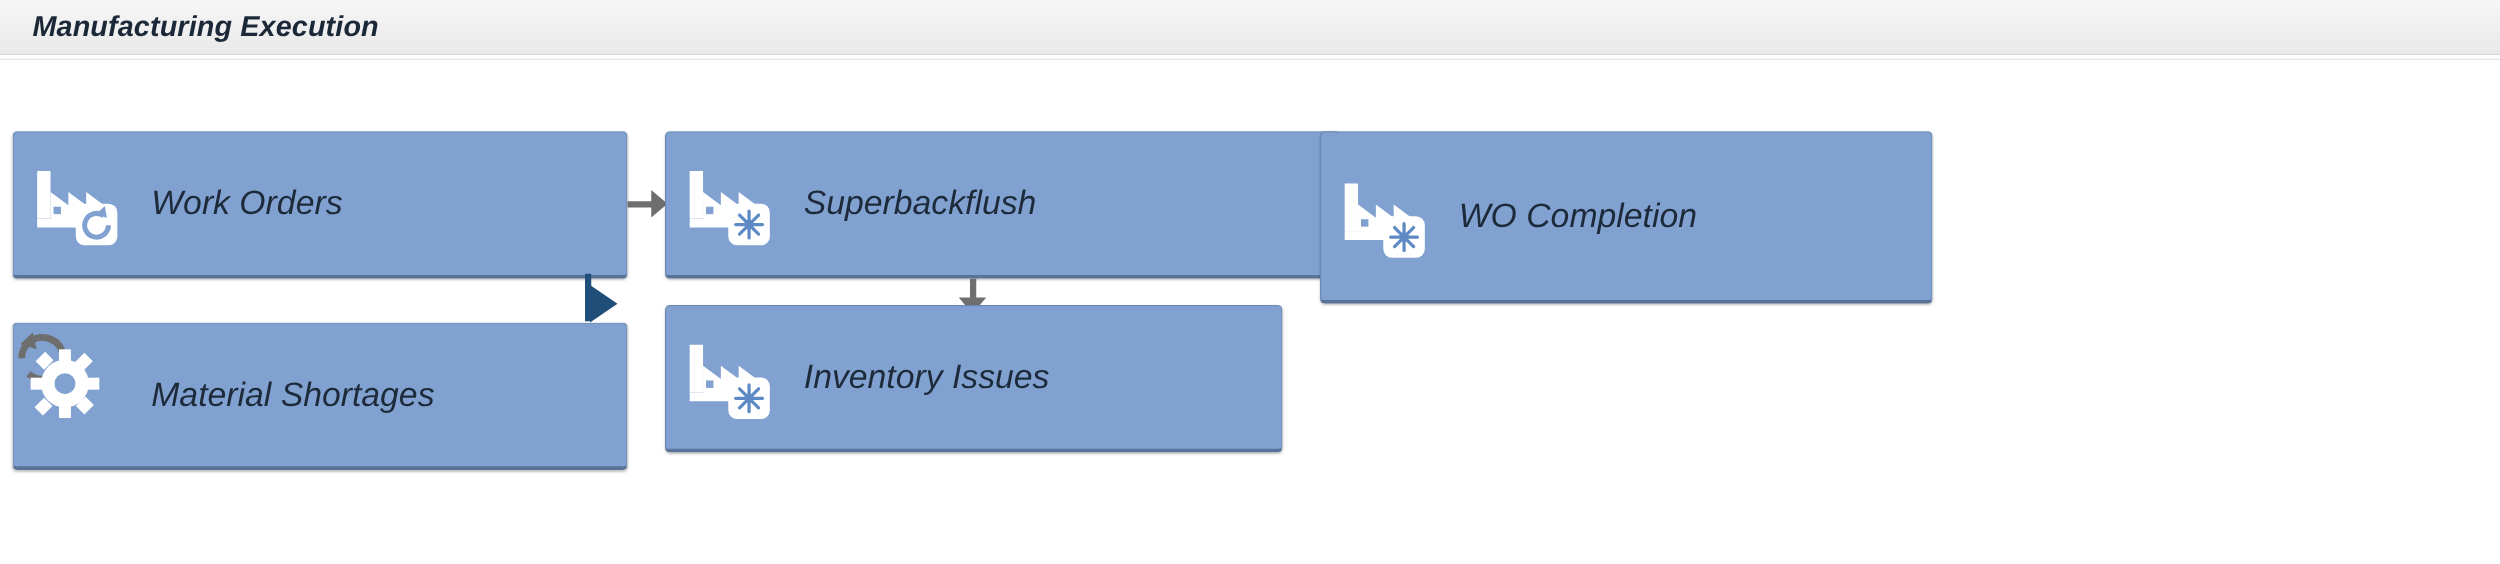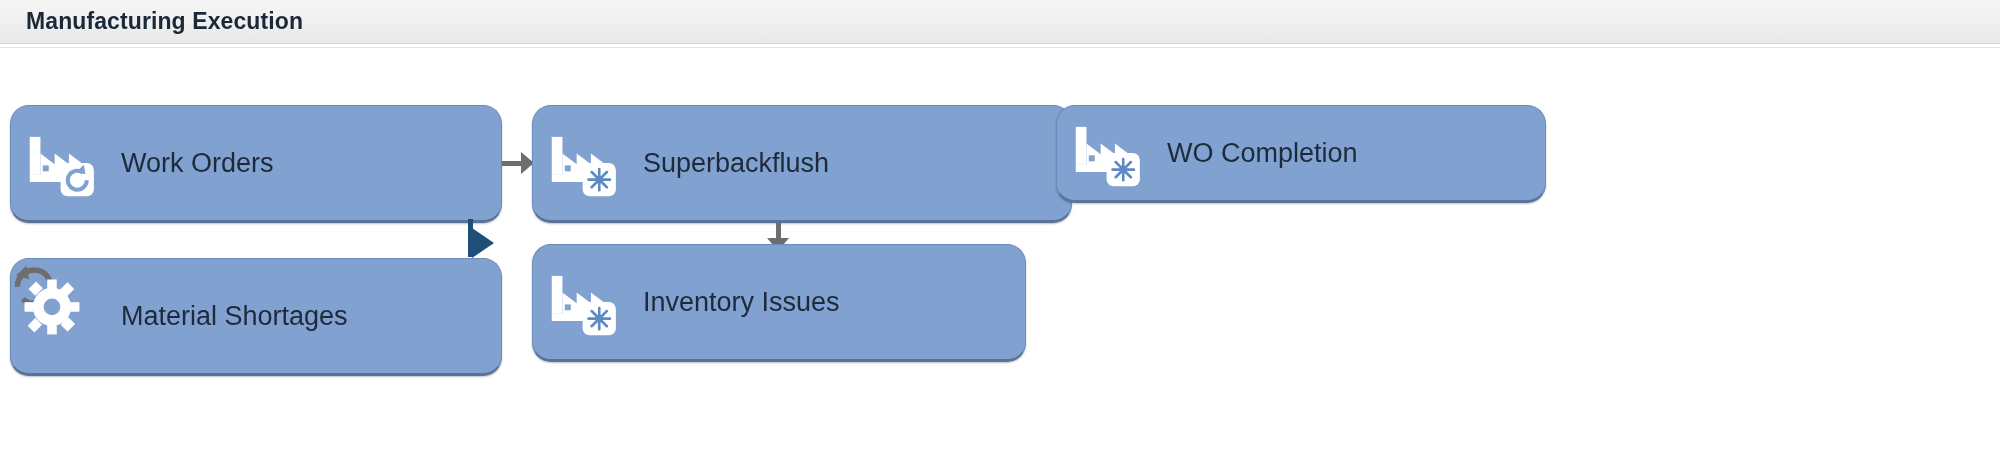--- a/index.html
+++ b/index.html
@@ -2,21 +2,21 @@
 <html><head>
 <meta charset="utf-8">
 <style>
   html,body{margin:0;padding:0;}
   body{
     width:2000px;height:451px;
     background:#ffffff;
     font-family:"Liberation Sans", sans-serif;
     overflow:hidden;
   }
-  .screen{position:relative;width:2000px;height:451px;background:#fff;overflow:hidden;}
+  .screen{position:relative;width:2000px;height:451px;background:#fff;overflow:hidden;font-style:italic;}
 
   
   .section-header{
     position:absolute;left:0;top:0;width:2000px;height:44px;
     background:linear-gradient(to bottom,#f6f6f6 0%,#efefef 55%,#e9e9e9 100%);
     border-bottom:1px solid #d6d6d6;
     box-sizing:border-box;
   }
   .section-header .title{
     position:absolute;left:26px;top:8px;
@@ -30,37 +30,37 @@
 
   
   .canvas{position:absolute;left:0;top:48px;width:2000px;height:403px;background:#fff;}
 
   
   .tile{
     position:absolute;
     background:#81a2d0;
     border:1px solid #6b8cba;
     border-bottom:3px solid #5a7499;
-    border-radius:19px;
+    border-radius:4px;
     box-sizing:border-box;
     box-shadow:0 1px 2px rgba(0,0,0,.25);
   }
   .tile .tile-label{
     position:absolute;left:110px;top:50%;transform:translateY(-50%);
     font-size:27px;color:#1d2a3a;white-space:nowrap;
   }
   .tile .tile-icon{
     position:absolute;left:14px;top:50%;transform:translateY(-50%);
     width:76px;height:72px;
   }
 
   
   #tile-work-orders      {left:10px;  top:57px;  width:492px; height:118px;}
   #tile-superbackflush   {left:532px; top:57px;  width:540px; height:118px;}
-  #tile-wo-completion    {left:1056px;top:57px;  width:490px; height:98px;}
+  #tile-wo-completion    {left:1056px;top:57px;  width:490px; height:138px;}
   #tile-material-shortages{left:10px; top:210px; width:492px; height:118px;}
   #tile-inventory-issues {left:532px; top:196px; width:494px; height:118px;}
 
   
   #tile-material-shortages .tile-label{left:110px;}
   #tile-material-shortages .tile-icon{left:-8px;top:-6px;transform:none;width:86px;height:84px;}
 
   
   .conn{position:absolute;background:#6e6e6e;}
   

